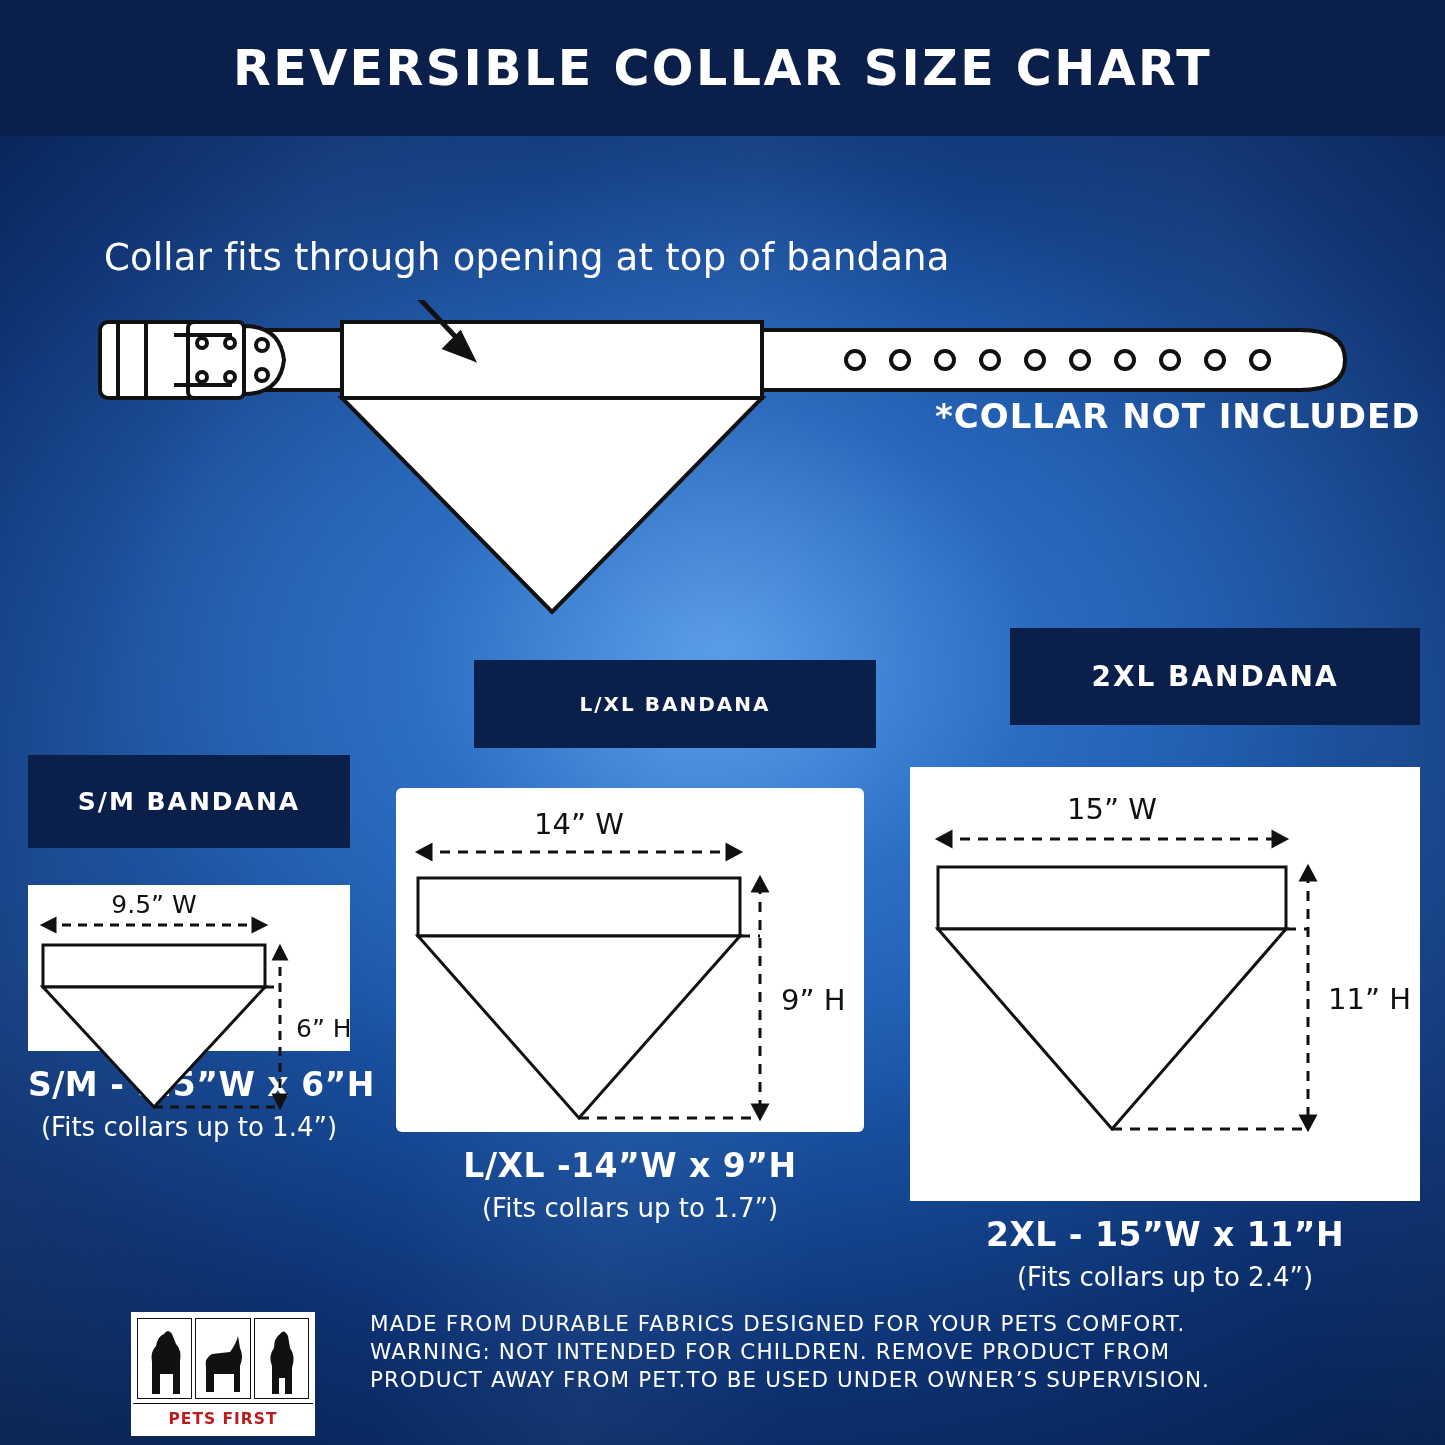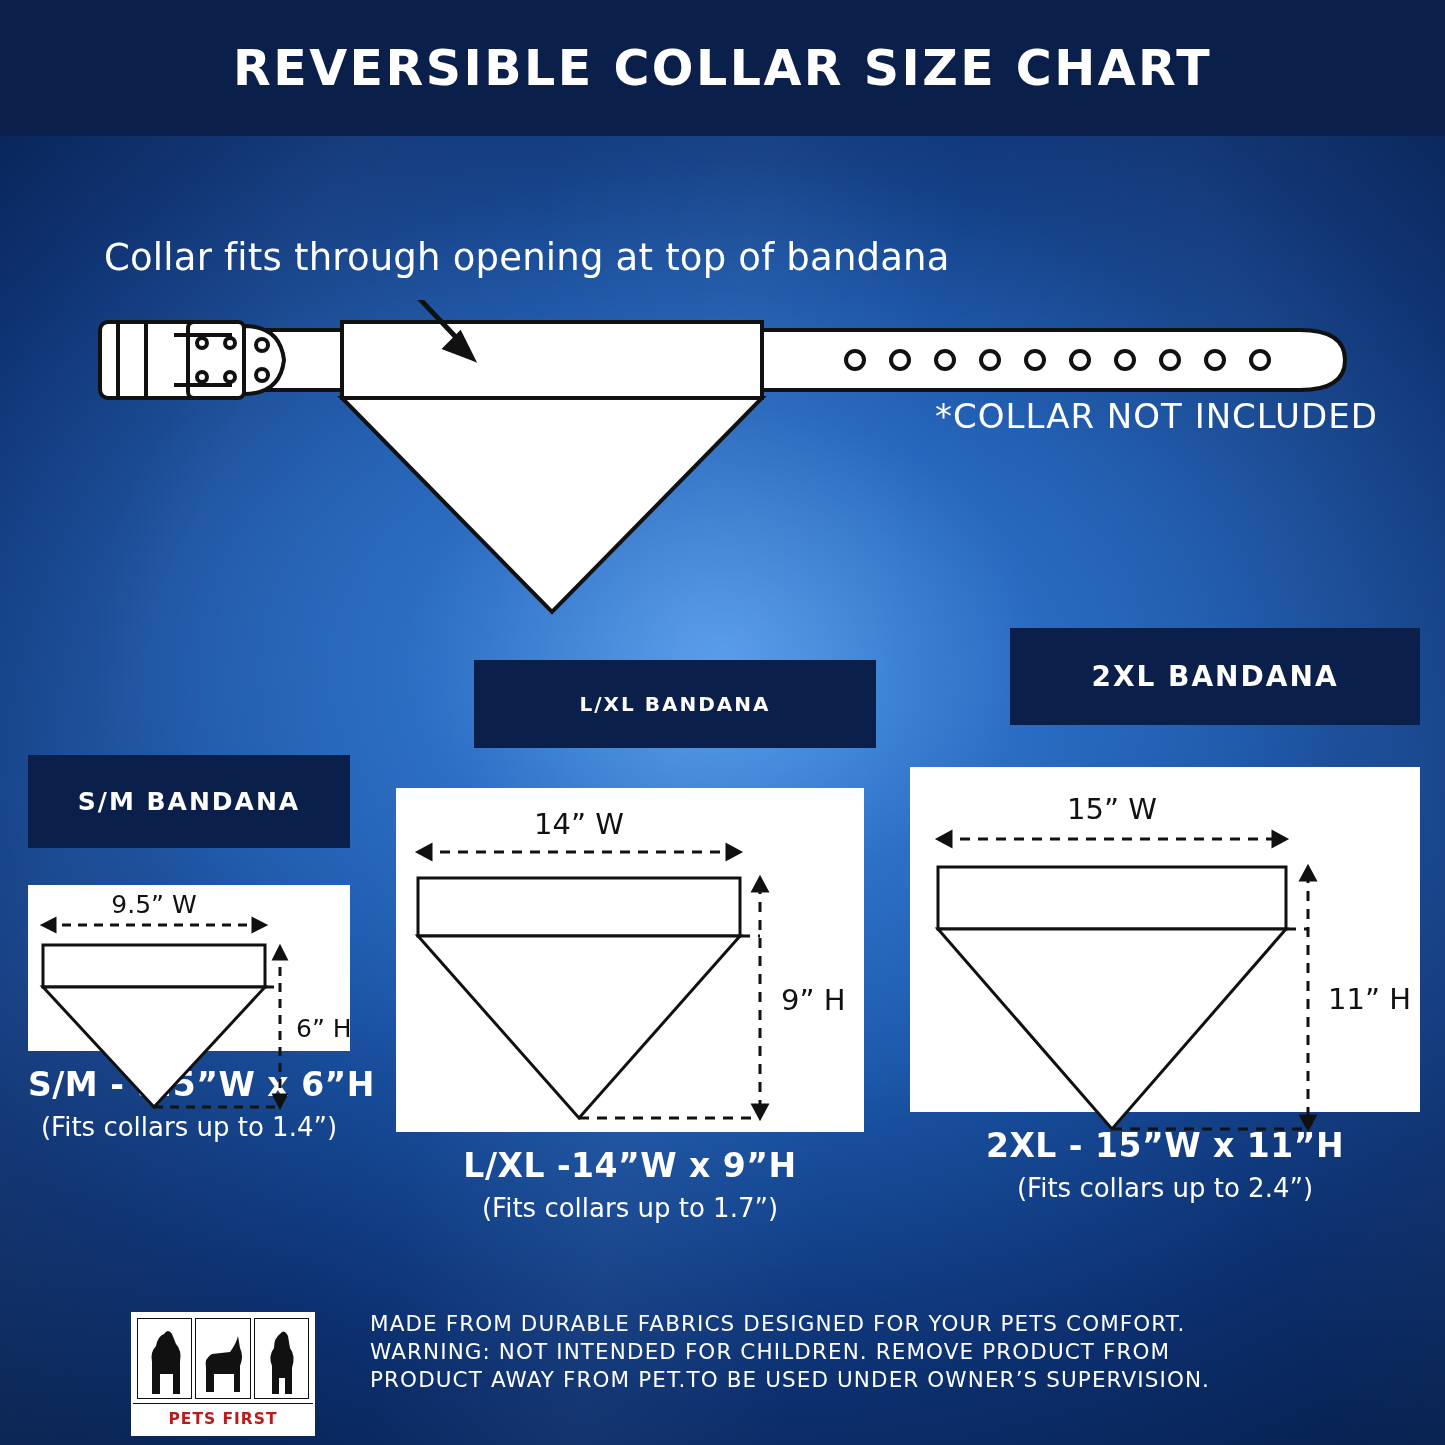--- a/index.html
+++ b/index.html
@@ -38,21 +38,21 @@
   }
 
   .note-collar-fit{
     position:absolute;left:104px;top:236px;
     color:#ffffff;font-size:37px;letter-spacing:.2px;
     font-family:"DejaVu Sans", sans-serif;
     white-space:nowrap;
   }
   .collar-not-included{
     position:absolute;left:935px;top:396px;
-    color:#ffffff;font-size:34px;font-weight:normal;letter-spacing:1px;
+    color:#ffffff;font-size:34px;font-weight:bold;letter-spacing:1px;
     white-space:nowrap;
   }
 
   .collar-area{position:absolute;left:80px;top:300px;width:1290px;height:330px;}
 
   
   .sizeblock{position:absolute;}
   .badge{
     background:#0a1f4a;color:#fff;font-size:25px;font-weight:bold;letter-spacing:2px;
     padding:32px 0;text-align:center;white-space:nowrap;
@@ -172,21 +172,21 @@
         <text x="126" y="28" font-family="DejaVu Sans, sans-serif" font-size="25" fill="#111111" text-anchor="middle">9.5” W</text>
         <text x="268" y="152" font-family="DejaVu Sans, sans-serif" font-size="25" fill="#111111">6” H</text>
       </svg>
     </div>
     <div class="capt">S/M - 9.5”W x 6”H</div>
     <div class="capt2">(Fits collars up to 1.4”)</div>
   </div>
 
   <div class="sizeblock" style="left:396px;top:660px;width:468px;">
     <div class="badge" style="width:402px;margin-left:78px;font-size:20px;">L/XL BANDANA</div>
-    <div class="panel" style="height:344px;margin-top:40px;">
+    <div class="panel" style="height:344px;margin-top:40px;border-radius:6px;">
       <svg width="468" height="344" viewBox="0 0 468 344" xmlns="http://www.w3.org/2000/svg">
         <g fill="#ffffff" stroke="#111111" stroke-width="3">
           <rect x="22" y="90" width="322" height="58"></rect>
           <path d="M22 148 L344 148 L183 330 Z"></path>
         </g>
         <g stroke="#111111" stroke-width="3" fill="none" stroke-dasharray="10 8">
           <line x1="26" y1="64" x2="340" y2="64"></line>
           <line x1="364" y1="96" x2="364" y2="326"></line>
           <line x1="183" y1="330" x2="364" y2="330"></line>
           <line x1="344" y1="148" x2="364" y2="148"></line>
@@ -200,21 +200,21 @@
         <text x="183" y="46" font-family="DejaVu Sans, sans-serif" font-size="29" fill="#111111" text-anchor="middle">14” W</text>
         <text x="385" y="222" font-family="DejaVu Sans, sans-serif" font-size="29" fill="#111111">9” H</text>
       </svg>
     </div>
     <div class="capt">L/XL -14”W x 9”H</div>
     <div class="capt2">(Fits collars up to 1.7”)</div>
   </div>
 
   <div class="sizeblock" style="left:910px;top:628px;width:510px;">
     <div class="badge" style="width:410px;margin-left:100px;font-size:28px;">2XL BANDANA</div>
-    <div class="panel" style="height:345px;margin-top:42px;">
+    <div class="panel" style="height:434px;margin-top:42px;">
       <svg width="510" height="378" viewBox="0 0 510 378" xmlns="http://www.w3.org/2000/svg">
         <g fill="#ffffff" stroke="#111111" stroke-width="3">
           <rect x="28" y="100" width="348" height="62"></rect>
           <path d="M28 162 L376 162 L202 362 Z"></path>
         </g>
         <g stroke="#111111" stroke-width="3" fill="none" stroke-dasharray="10 8">
           <line x1="32" y1="72" x2="372" y2="72"></line>
           <line x1="398" y1="106" x2="398" y2="358"></line>
           <line x1="202" y1="362" x2="398" y2="362"></line>
           <line x1="376" y1="162" x2="398" y2="162"></line>

